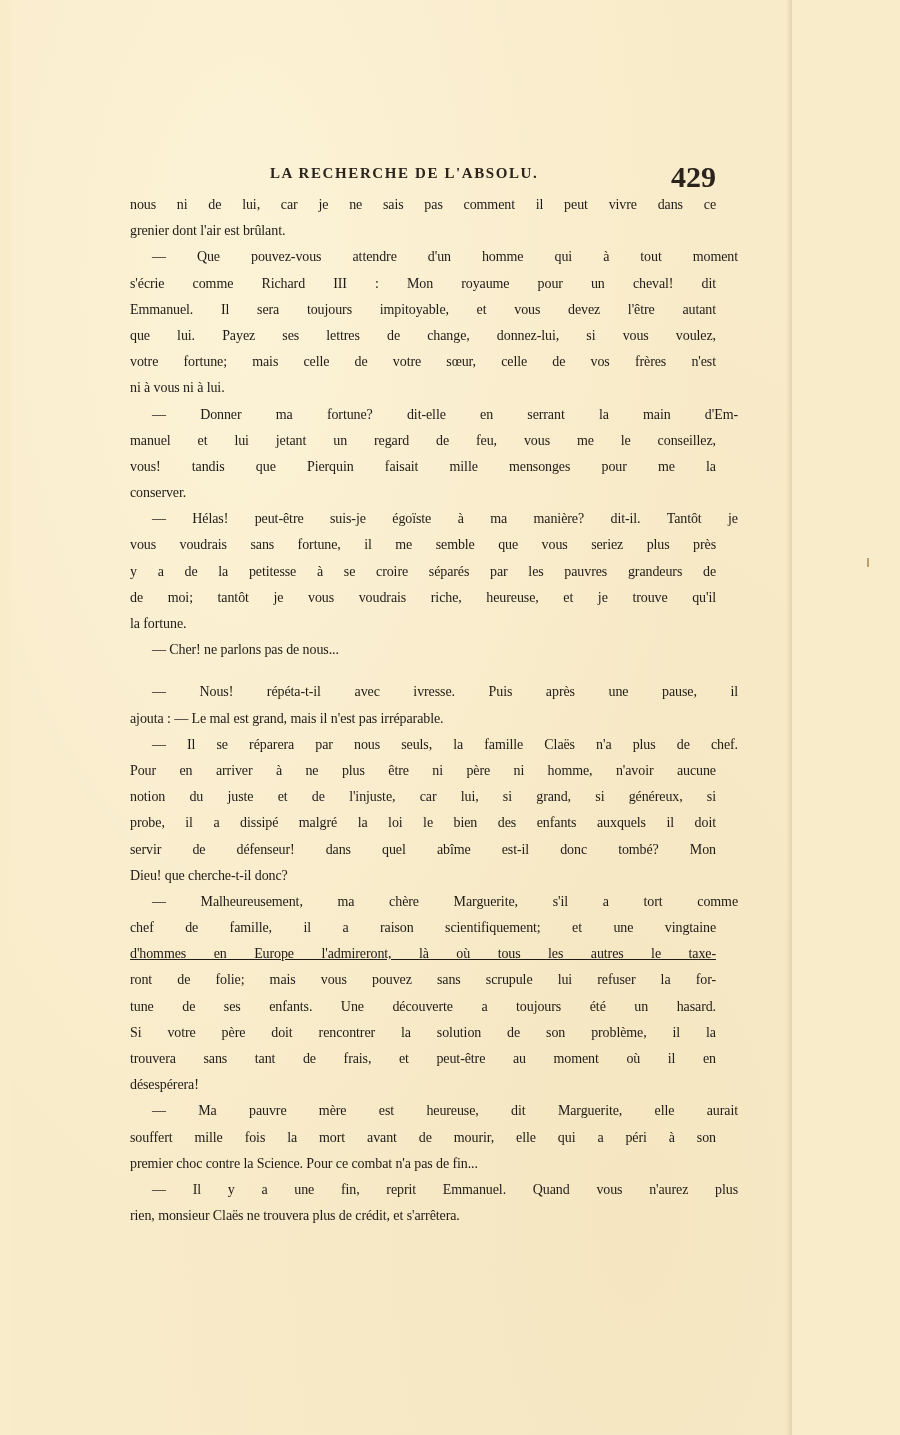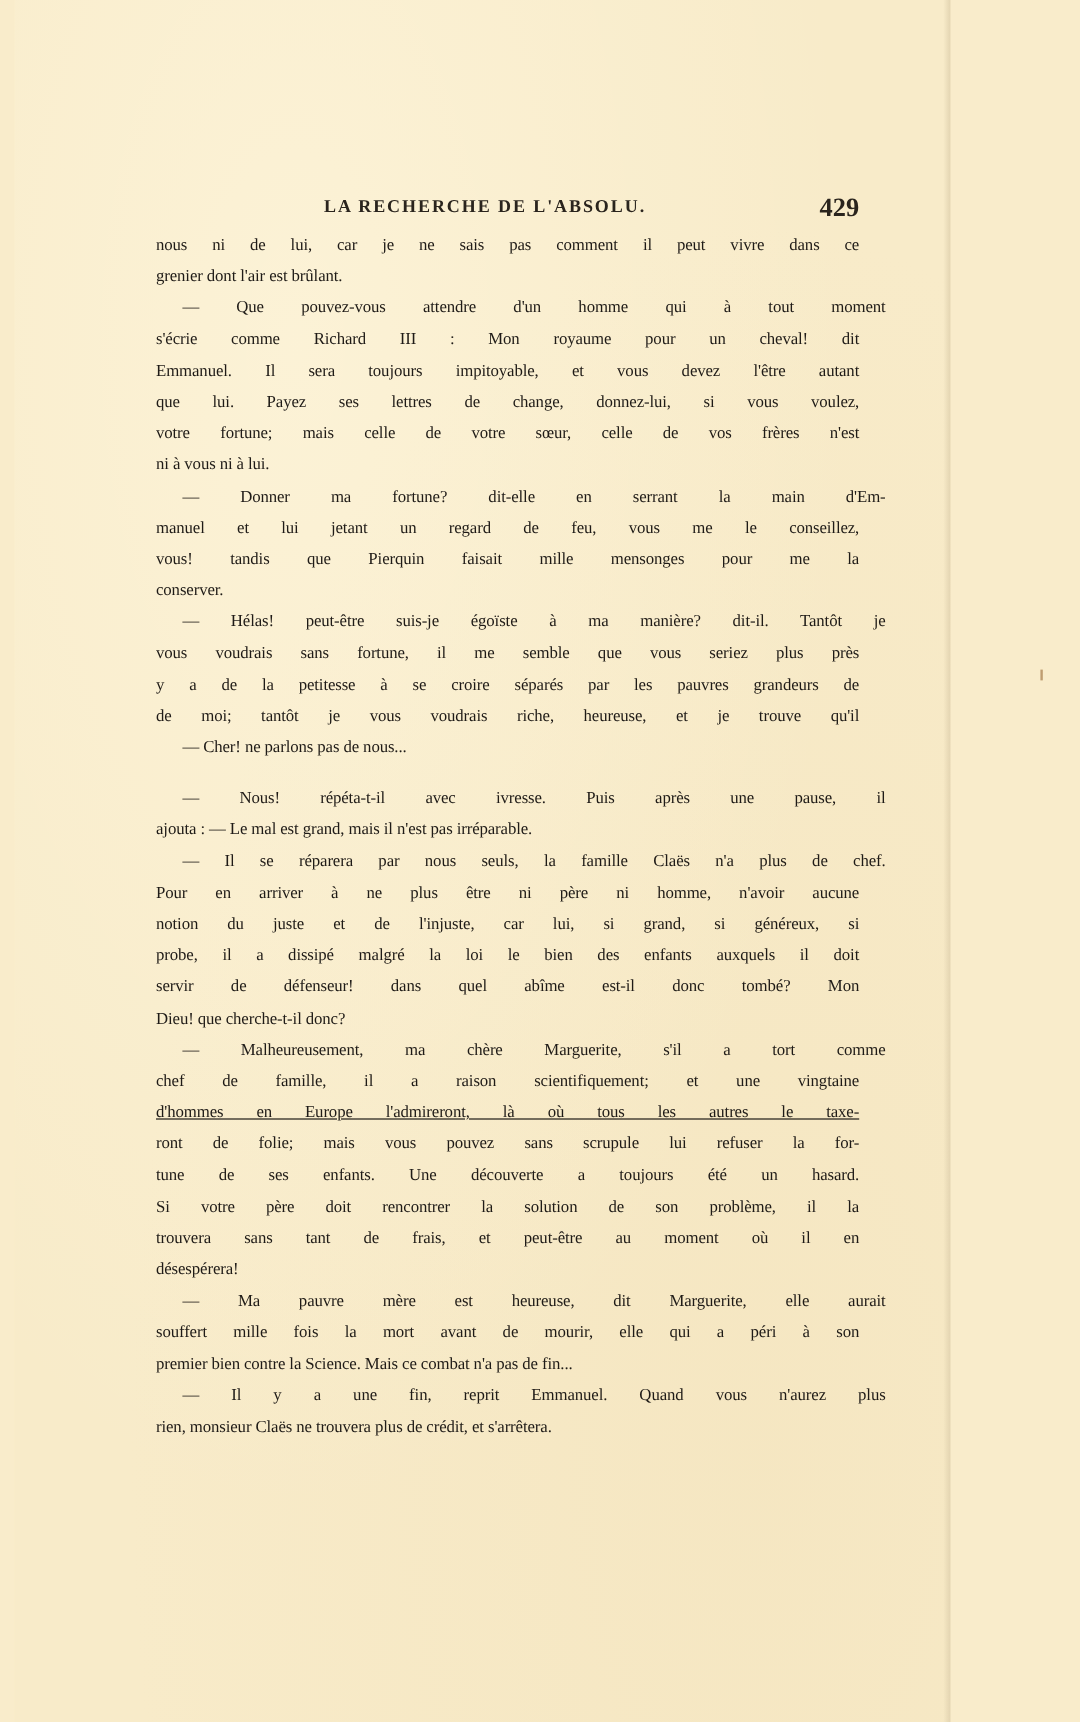--- a/index.html
+++ b/index.html
@@ -45,21 +45,21 @@
       letter-spacing: 1.6px;
       font-variant: small-caps;
       text-transform: uppercase;
       font-weight: bold;
       color: #2a241d;
     }
     .page-number {
       position: absolute;
       right: 0;
       top: 0;
-      font-size: 22px;
+      font-size: 30px;
       font-weight: bold;
       color: #2a241d;
     }
     .text-block {
       position: absolute;
       left: 118px;
       top: 192px;
       width: 586px;
     }
     .line {
@@ -112,38 +112,39 @@
       <div class="line" style="display: block; width: 586px;">votre fortune; mais celle de votre sœur, celle de vos frères n'est</div>
       <div class="line last" style="display: block; width: 586px;">ni à vous ni à lui.</div>
       <div class="line indent" style="display: block; width: 586px;">— Donner ma fortune? dit-elle en serrant la main d'Em-</div>
       <div class="line" style="display: block; width: 586px;">manuel et lui jetant un regard de feu, vous me le conseillez,</div>
       <div class="line" style="display: block; width: 586px;">vous! tandis que Pierquin faisait mille mensonges pour me la</div>
       <div class="line last" style="display: block; width: 586px;">conserver.</div>
       <div class="line indent" style="display: block; width: 586px;">— Hélas! peut-être suis-je égoïste à ma manière? dit-il. Tantôt je</div>
       <div class="line" style="display: block; width: 586px;">vous voudrais sans fortune, il me semble que vous seriez plus près</div>
       <div class="line" style="display: block; width: 586px;">y a de la petitesse à se croire séparés par les pauvres grandeurs de</div>
       <div class="line" style="display: block; width: 586px;">de moi; tantôt je vous voudrais riche, heureuse, et je trouve qu'il</div>
+      <div class="line last" style="display: block; width: 586px;">la fortune.</div>
       <div class="line indent last" style="display: block; width: 586px;">— Cher! ne parlons pas de nous...</div>
       <div class="line indent" style="display: block; width: 586px; margin-top: 16px;">— Nous! répéta-t-il avec ivresse. Puis après une pause, il</div>
       <div class="line last" style="display: block; width: 586px;">ajouta : — Le mal est grand, mais il n'est pas irréparable.</div>
       <div class="line indent" style="display: block; width: 586px;">— Il se réparera par nous seuls, la famille Claës n'a plus de chef.</div>
       <div class="line" style="display: block; width: 586px;">Pour en arriver à ne plus être ni père ni homme, n'avoir aucune</div>
       <div class="line" style="display: block; width: 586px;">notion du juste et de l'injuste, car lui, si grand, si généreux, si</div>
       <div class="line" style="display: block; width: 586px;">probe, il a dissipé malgré la loi le bien des enfants auxquels il doit</div>
       <div class="line" style="display: block; width: 586px;">servir de défenseur! dans quel abîme est-il donc tombé? Mon</div>
       <div class="line last" style="display: block; width: 586px;">Dieu! que cherche-t-il donc?</div>
       <div class="line indent" style="display: block; width: 586px;">— Malheureusement, ma chère Marguerite, s'il a tort comme</div>
       <div class="line" style="display: block; width: 586px;">chef de famille, il a raison scientifiquement; et une vingtaine</div>
       <div class="line" style="display: block; width: 586px; text-decoration: underline;">d'hommes en Europe l'admireront, là où tous les autres le taxe-</div>
       <div class="line" style="display: block; width: 586px;">ront de folie; mais vous pouvez sans scrupule lui refuser la for-</div>
       <div class="line" style="display: block; width: 586px;">tune de ses enfants. Une découverte a toujours été un hasard.</div>
       <div class="line" style="display: block; width: 586px;">Si votre père doit rencontrer la solution de son problème, il la</div>
       <div class="line" style="display: block; width: 586px;">trouvera sans tant de frais, et peut-être au moment où il en</div>
       <div class="line last" style="display: block; width: 586px;">désespérera!</div>
       <div class="line indent" style="display: block; width: 586px;">— Ma pauvre mère est heureuse, dit Marguerite, elle aurait</div>
       <div class="line" style="display: block; width: 586px;">souffert mille fois la mort avant de mourir, elle qui a péri à son</div>
-      <div class="line last" style="display: block; width: 586px;">premier bien contre la Science. Mais ce combat n'a pas de fin...</div>
+      <div class="line last" style="display: block; width: 586px;">premier choc contre la Science. Pour ce combat n'a pas de fin...</div>
       <div class="line indent" style="display: block; width: 586px;">— Il y a une fin, reprit Emmanuel. Quand vous n'aurez plus</div>
       <div class="line last" style="display: block; width: 586px;">rien, monsieur Claës ne trouvera plus de crédit, et s'arrêtera.</div>
     </div>
 
   <div class="margin-mark"></div>
 </div>
 
 </body></html>

